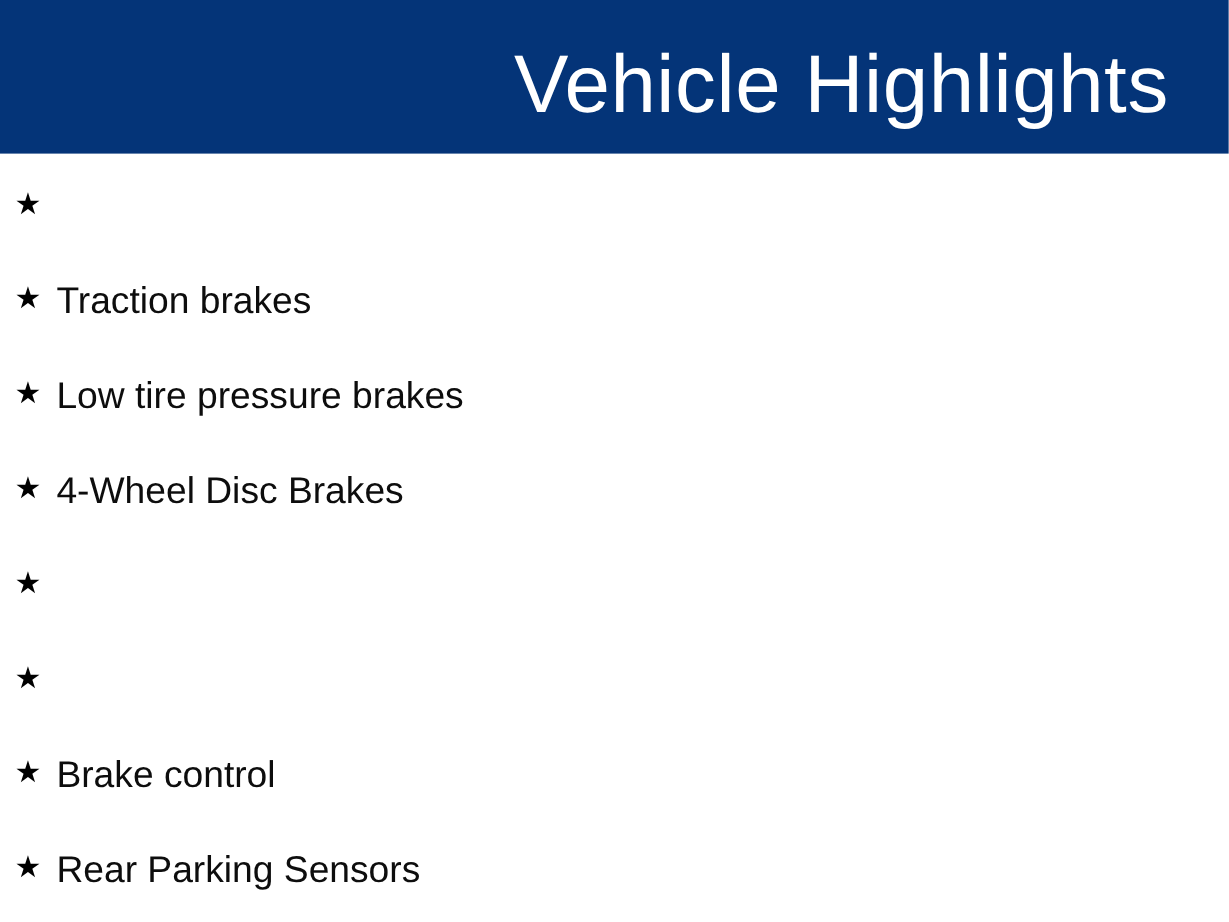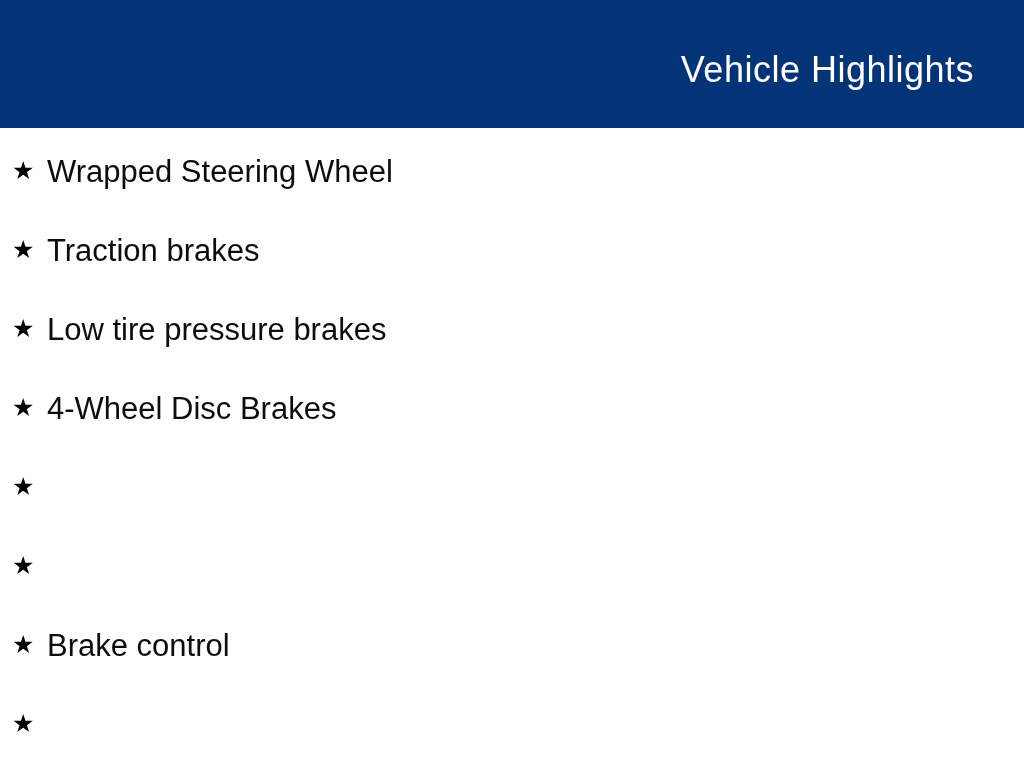--- a/index.html
+++ b/index.html
@@ -25,21 +25,21 @@
     height: 128px;
     background: #043478;
     display: flex;
     align-items: center;
     justify-content: flex-end;
     box-sizing: border-box;
     padding-right: 50px;
   }
   .header .title {
     color: #ffffff;
-    font-size: 36px;
+    font-size: 68px;
     font-weight: 400;
     letter-spacing: 0.5px;
     line-height: 1;
     white-space: nowrap;
     padding-top: 12px;
   }
   .feature-list {
     position: absolute;
     top: 133px;
     left: 0;
@@ -78,21 +78,20 @@
 
 <div class="slide">
 
   <div class="header">
     <div class="title">Vehicle Highlights</div>
   </div>
 
   <ul class="feature-list">
     <li>
       <span class="bullet">★</span>
-      <span class="item-text">Wrapped Steering Wheel</span>
     </li>
     <li>
       <span class="bullet">★</span>
       <span class="item-text">Traction brakes</span>
     </li>
     <li>
       <span class="bullet">★</span>
       <span class="item-text">Low tire pressure brakes</span>
     </li>
     <li>
@@ -104,16 +103,17 @@
     </li>
     <li>
       <span class="bullet">★</span>
     </li>
     <li>
       <span class="bullet">★</span>
       <span class="item-text">Brake control</span>
     </li>
     <li>
       <span class="bullet">★</span>
+      <span class="item-text">Rear Parking Sensors</span>
     </li>
   </ul>
 
 </div>
 
 </body></html>

